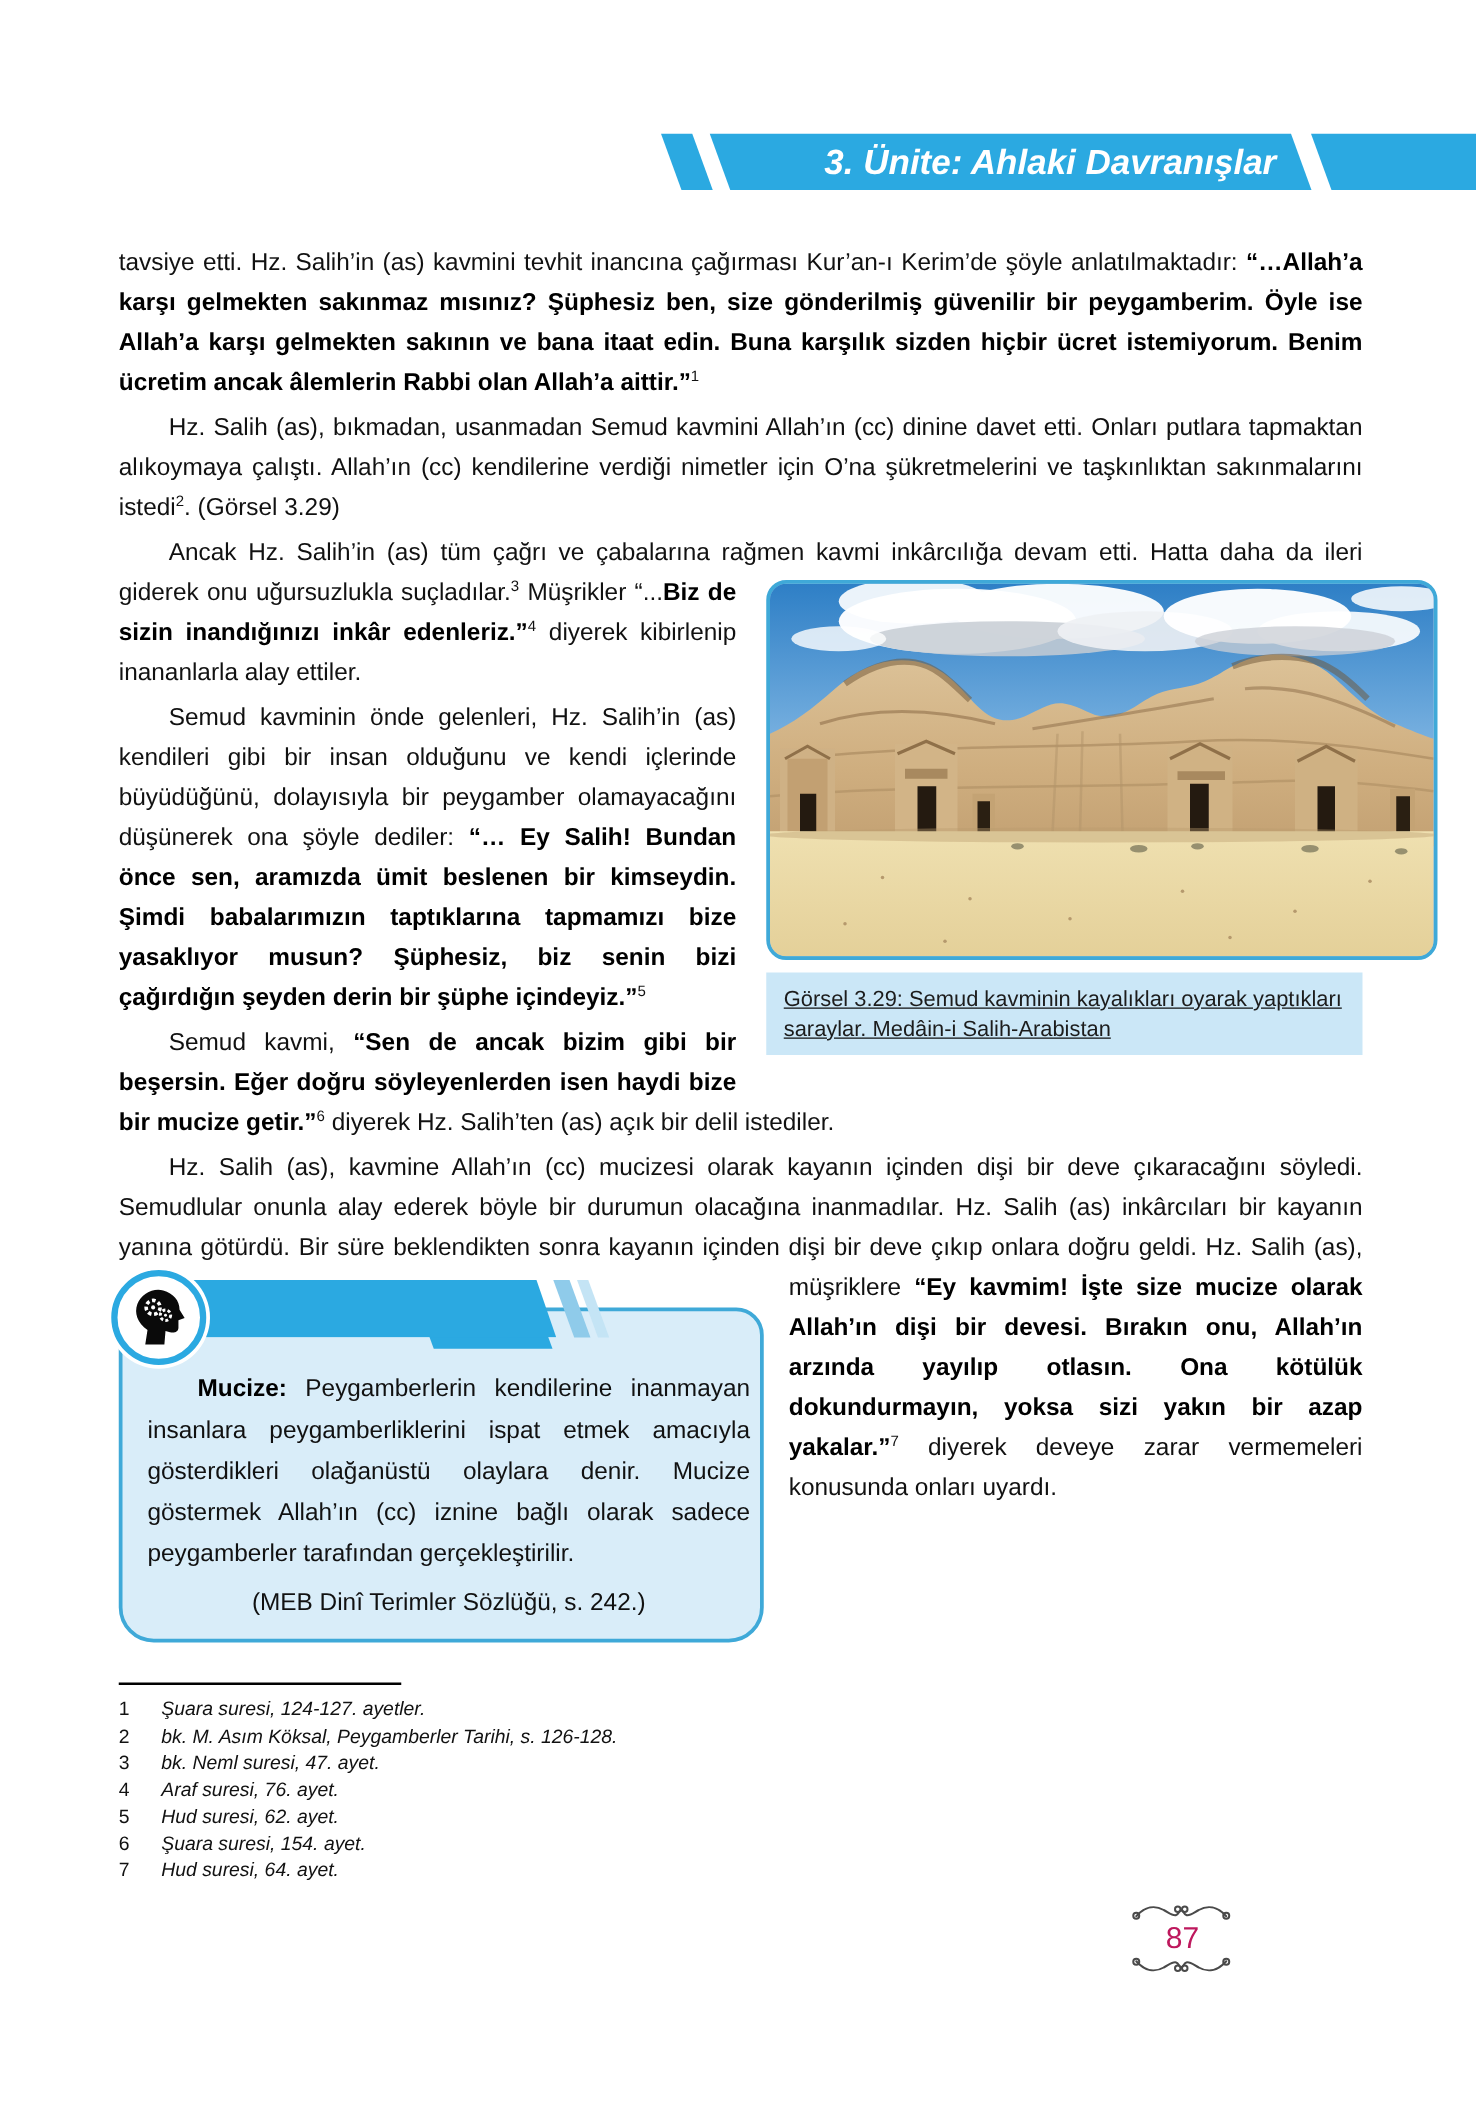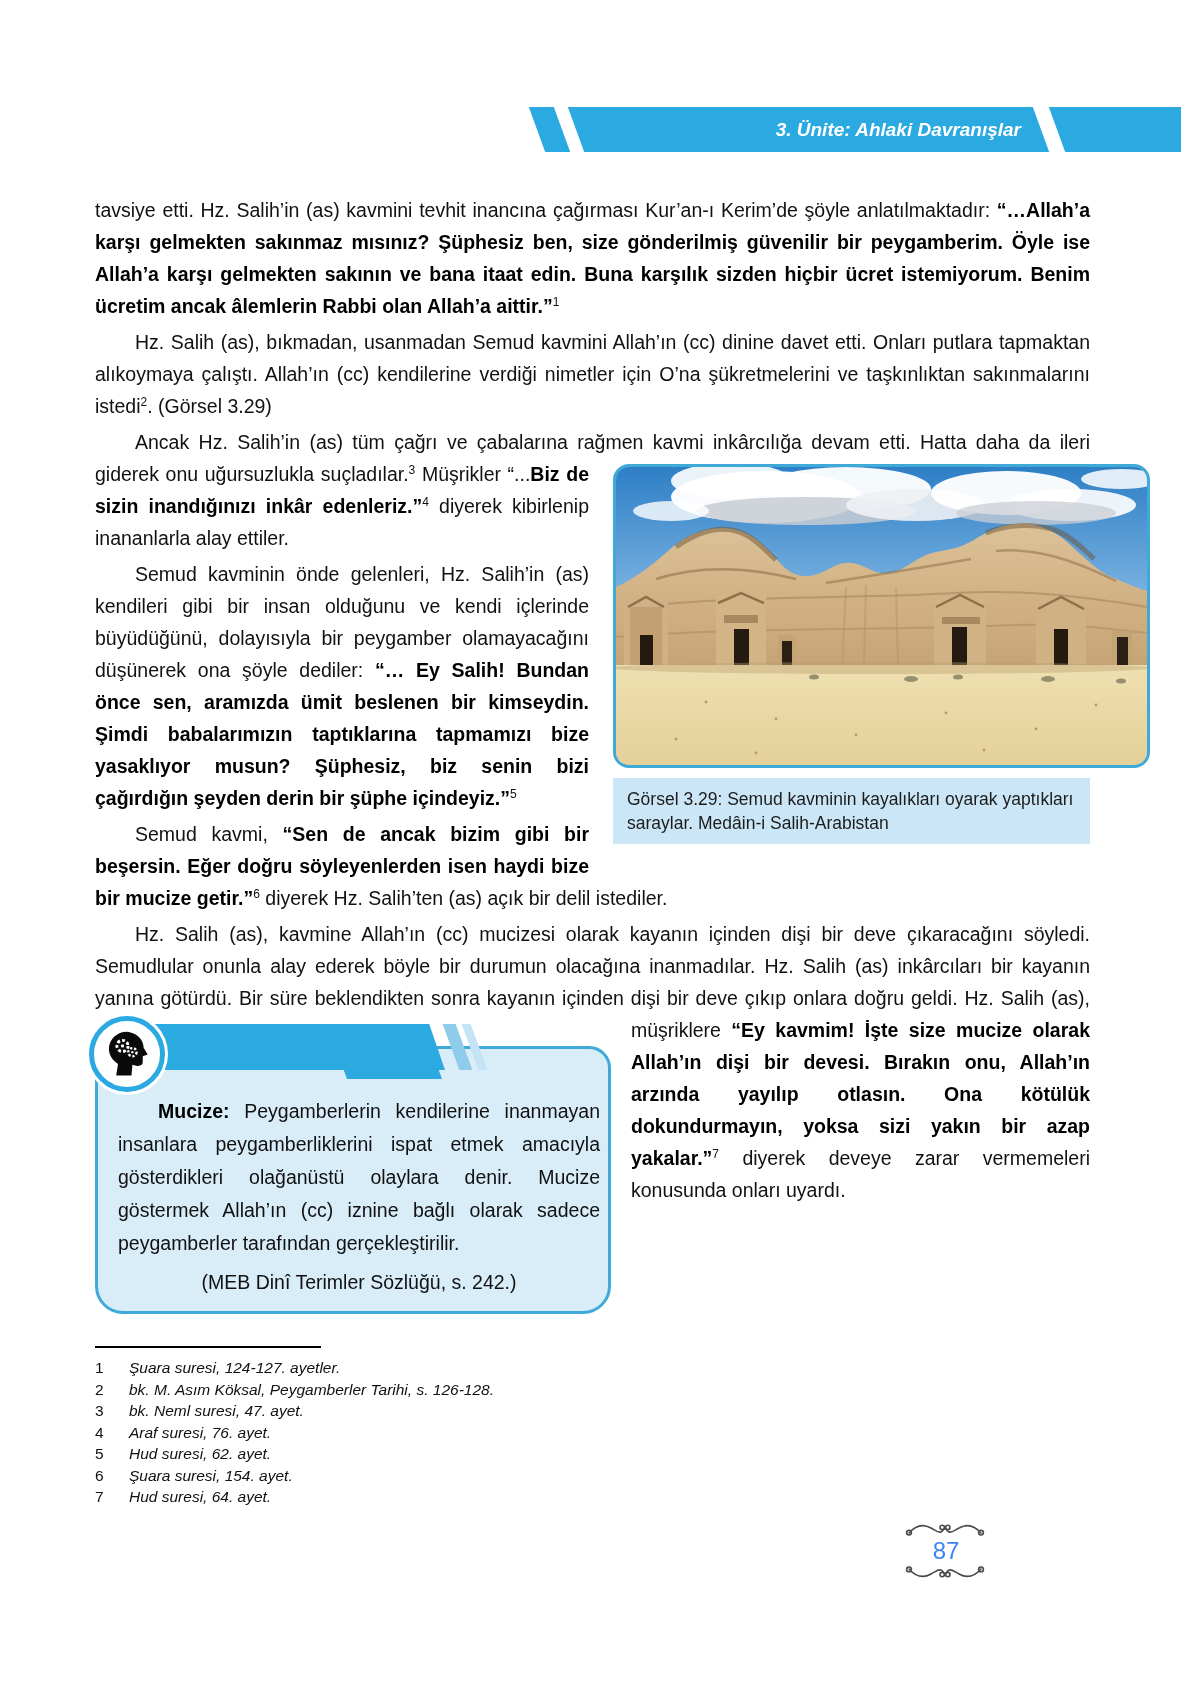--- a/index.html
+++ b/index.html
@@ -19,32 +19,32 @@
   .page{position:relative;width:1181px;height:1683px;}
 
   
   .header-band{position:absolute;top:107px;left:0;width:1181px;height:45px;}
   .band-piece{position:absolute;top:0;height:45px;background:var(--accent);transform:skewX(20deg);transform-origin:center;}
   .band-p1{left:537px;width:25px;}
   .band-p2{left:576px;width:465px;}
   .band-p3{left:1057px;width:140px;}
   .band-title{
     position:absolute;top:0;left:576px;width:455px;height:45px;line-height:45px;
-    text-align:right;padding-right:10px;color:#fff;font-weight:bold;font-style:italic;font-size:19px;
+    text-align:right;padding-right:10px;color:#fff;font-weight:bold;font-style:italic;font-size:28px;
   }
 
   
   .content{position:absolute;top:152px;left:95px;width:995px;font-size:19.5px;line-height:32px;text-align:justify;margin-top:42px;}
   .para{margin:0 0 4px 0;text-indent:40px;}
   .para.noindent{text-indent:0;}
   .b{font-weight:bold;color:#000;}
   sup{font-size:12px;line-height:0;vertical-align:super;}
 
   
-  .figure-wrap{float:right;width:477px;margin:6px 0 10px 24px;text-indent:0;}
+  .figure-wrap{float:right;width:477px;margin:6px 0 10px 24px;text-indent:0;text-decoration:underline;}
   .photo-frame{width:537px;height:304px;border:3px solid var(--box-border);border-radius:16px;overflow:hidden;background:#9cc4e4;}
   .photo-frame svg{display:block;width:100%;height:100%;}
   .figure-caption{
     margin-top:10px;background:var(--caption-bg);padding:9px 14px;
     font-size:17.5px;line-height:24px;color:#1c1c1c;text-align:left;text-indent:0;
   }
 
   
   .info-box{float:left;position:relative;width:516px;margin:10px 20px 8px 0;text-indent:0;}
   .ib-body{
@@ -77,21 +77,21 @@
 
   
   .footnotes{position:absolute;top:1346px;left:95px;width:680px;}
   .fn-rule{width:226px;border-top:2px solid #000;margin-bottom:9px;}
   .fn-row{display:flex;font-size:15.5px;line-height:21.5px;color:#111;}
   .fn-num{flex:0 0 34px;}
   .fn-text{flex:1;font-style:italic;}
 
   
   .pageno-wrap{position:absolute;top:1520px;left:898px;width:96px;text-align:center;}
-  .pageno{font-size:24px;color:#3b82f6;line-height:26px;}
+  .pageno{font-size:24px;color:#be185d;line-height:26px;}
   .flourish{display:block;margin:0 auto;}
   .flourish.flip{transform:scaleY(-1);}
 </style>
 </head>
 <body>
 
 <div class="page">
 
   <div class="header-band">
     <div class="band-piece band-p1"></div>

